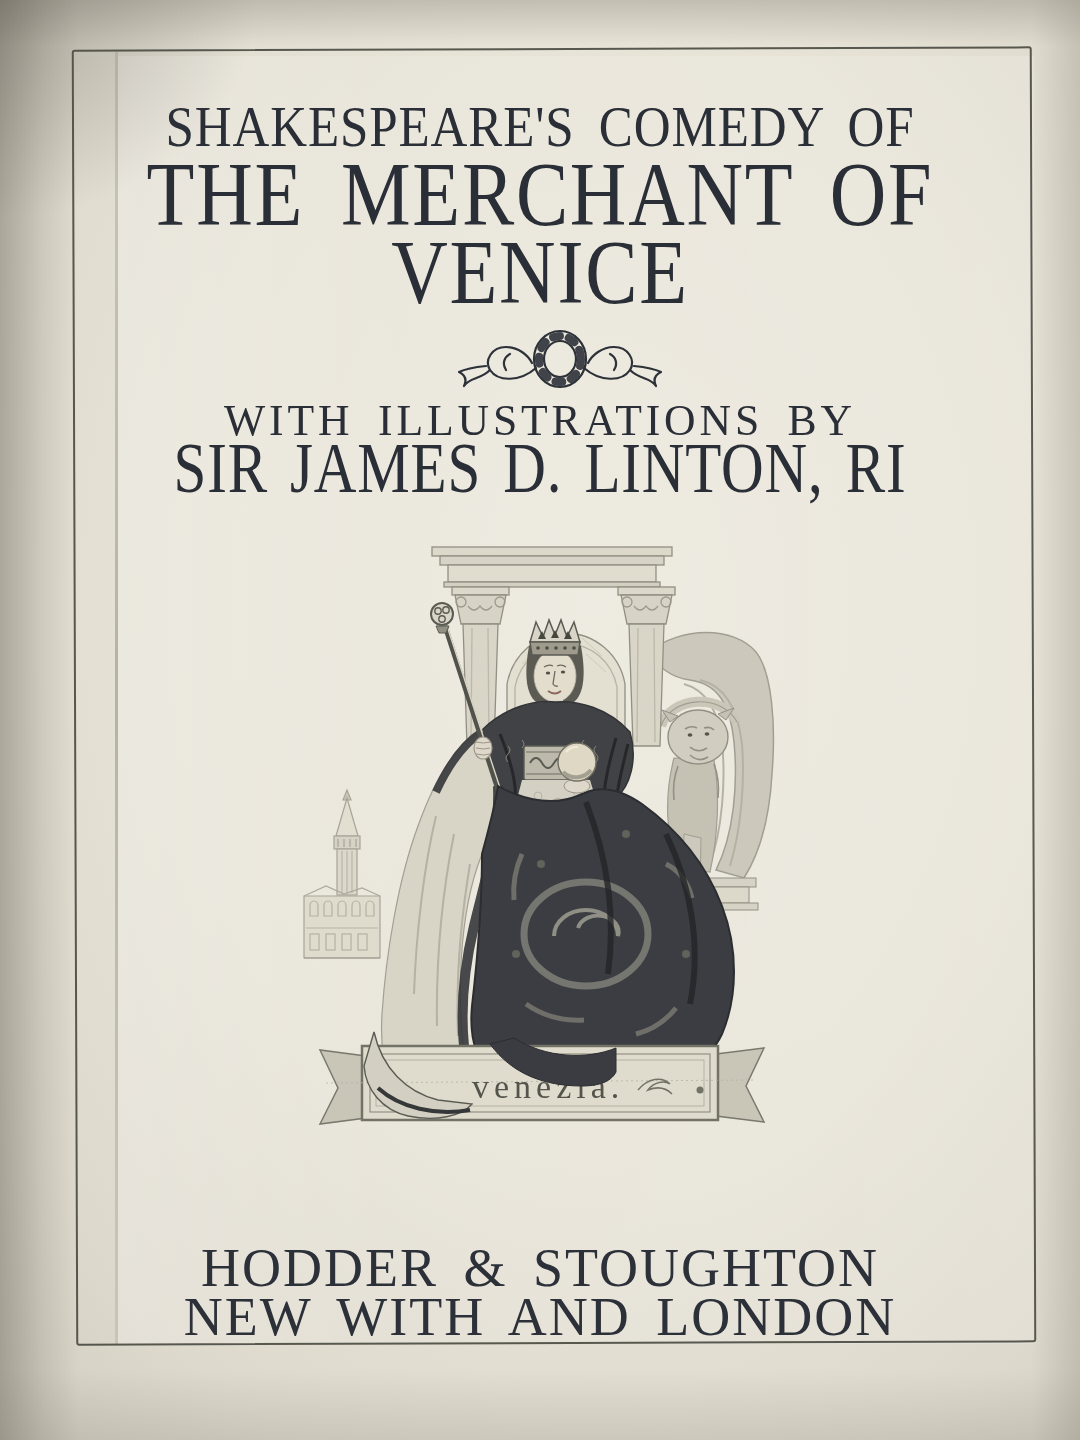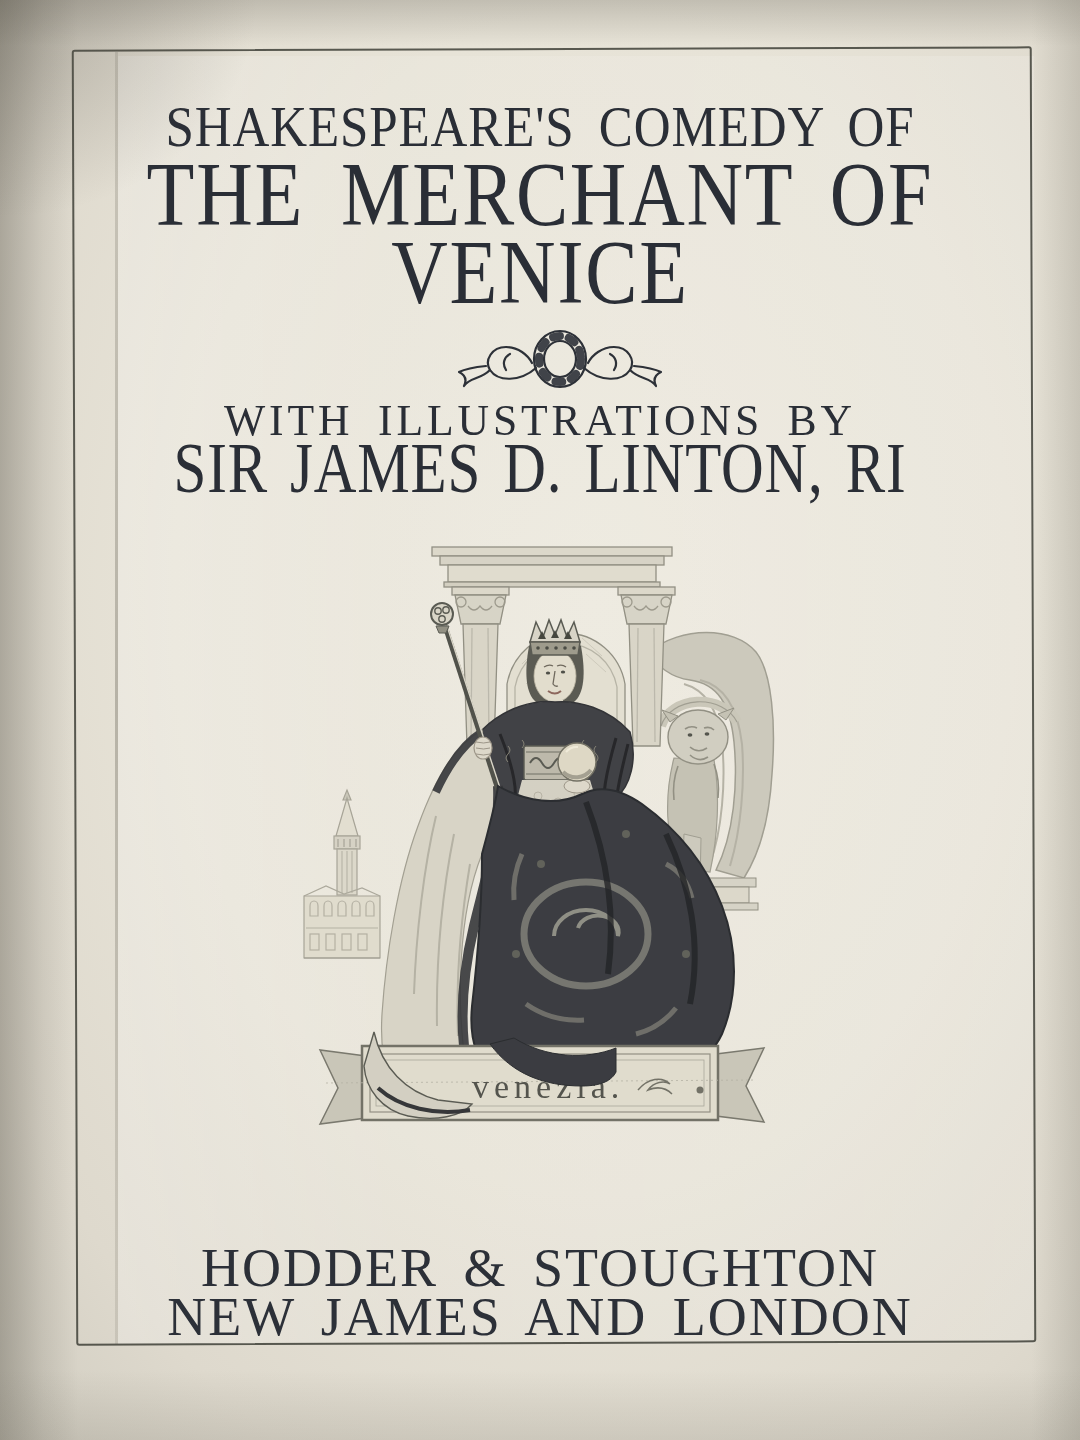--- a/index.html
+++ b/index.html
@@ -302,21 +302,21 @@
         <path d="M204,510 C226,540 258,552 296,552 C316,552 326,546 330,538 L330,514 C300,526 260,524 228,504 Z" fill="#34363b" stroke="#24262a"></path>
         <path d="M88,498 C96,534 120,558 152,566 L186,570 C176,582 150,588 122,582 C96,576 80,556 78,532 Z" fill="#d3cfc1" stroke="#55564e" stroke-width="1.4"></path>
         <path d="M92,554 C114,574 150,582 184,576" fill="none" stroke="#2f3033" stroke-width="4"></path>
       </g>
 
     </g>
   </svg>
 
   <div class="line publisher">
     <div>HODDER &amp; STOUGHTON</div>
-    <div>NEW JAMES AND LONDON</div>
+    <div>NEW WITH AND LONDON</div>
   </div>
 
   <div class="shade gutter-shadow"></div>
   <div class="shade top-shadow"></div>
   <div class="shade right-shadow"></div>
   <div class="shade bottom-shadow"></div>
   <div class="shade corner-shadow"></div>
 
 </div>
 

